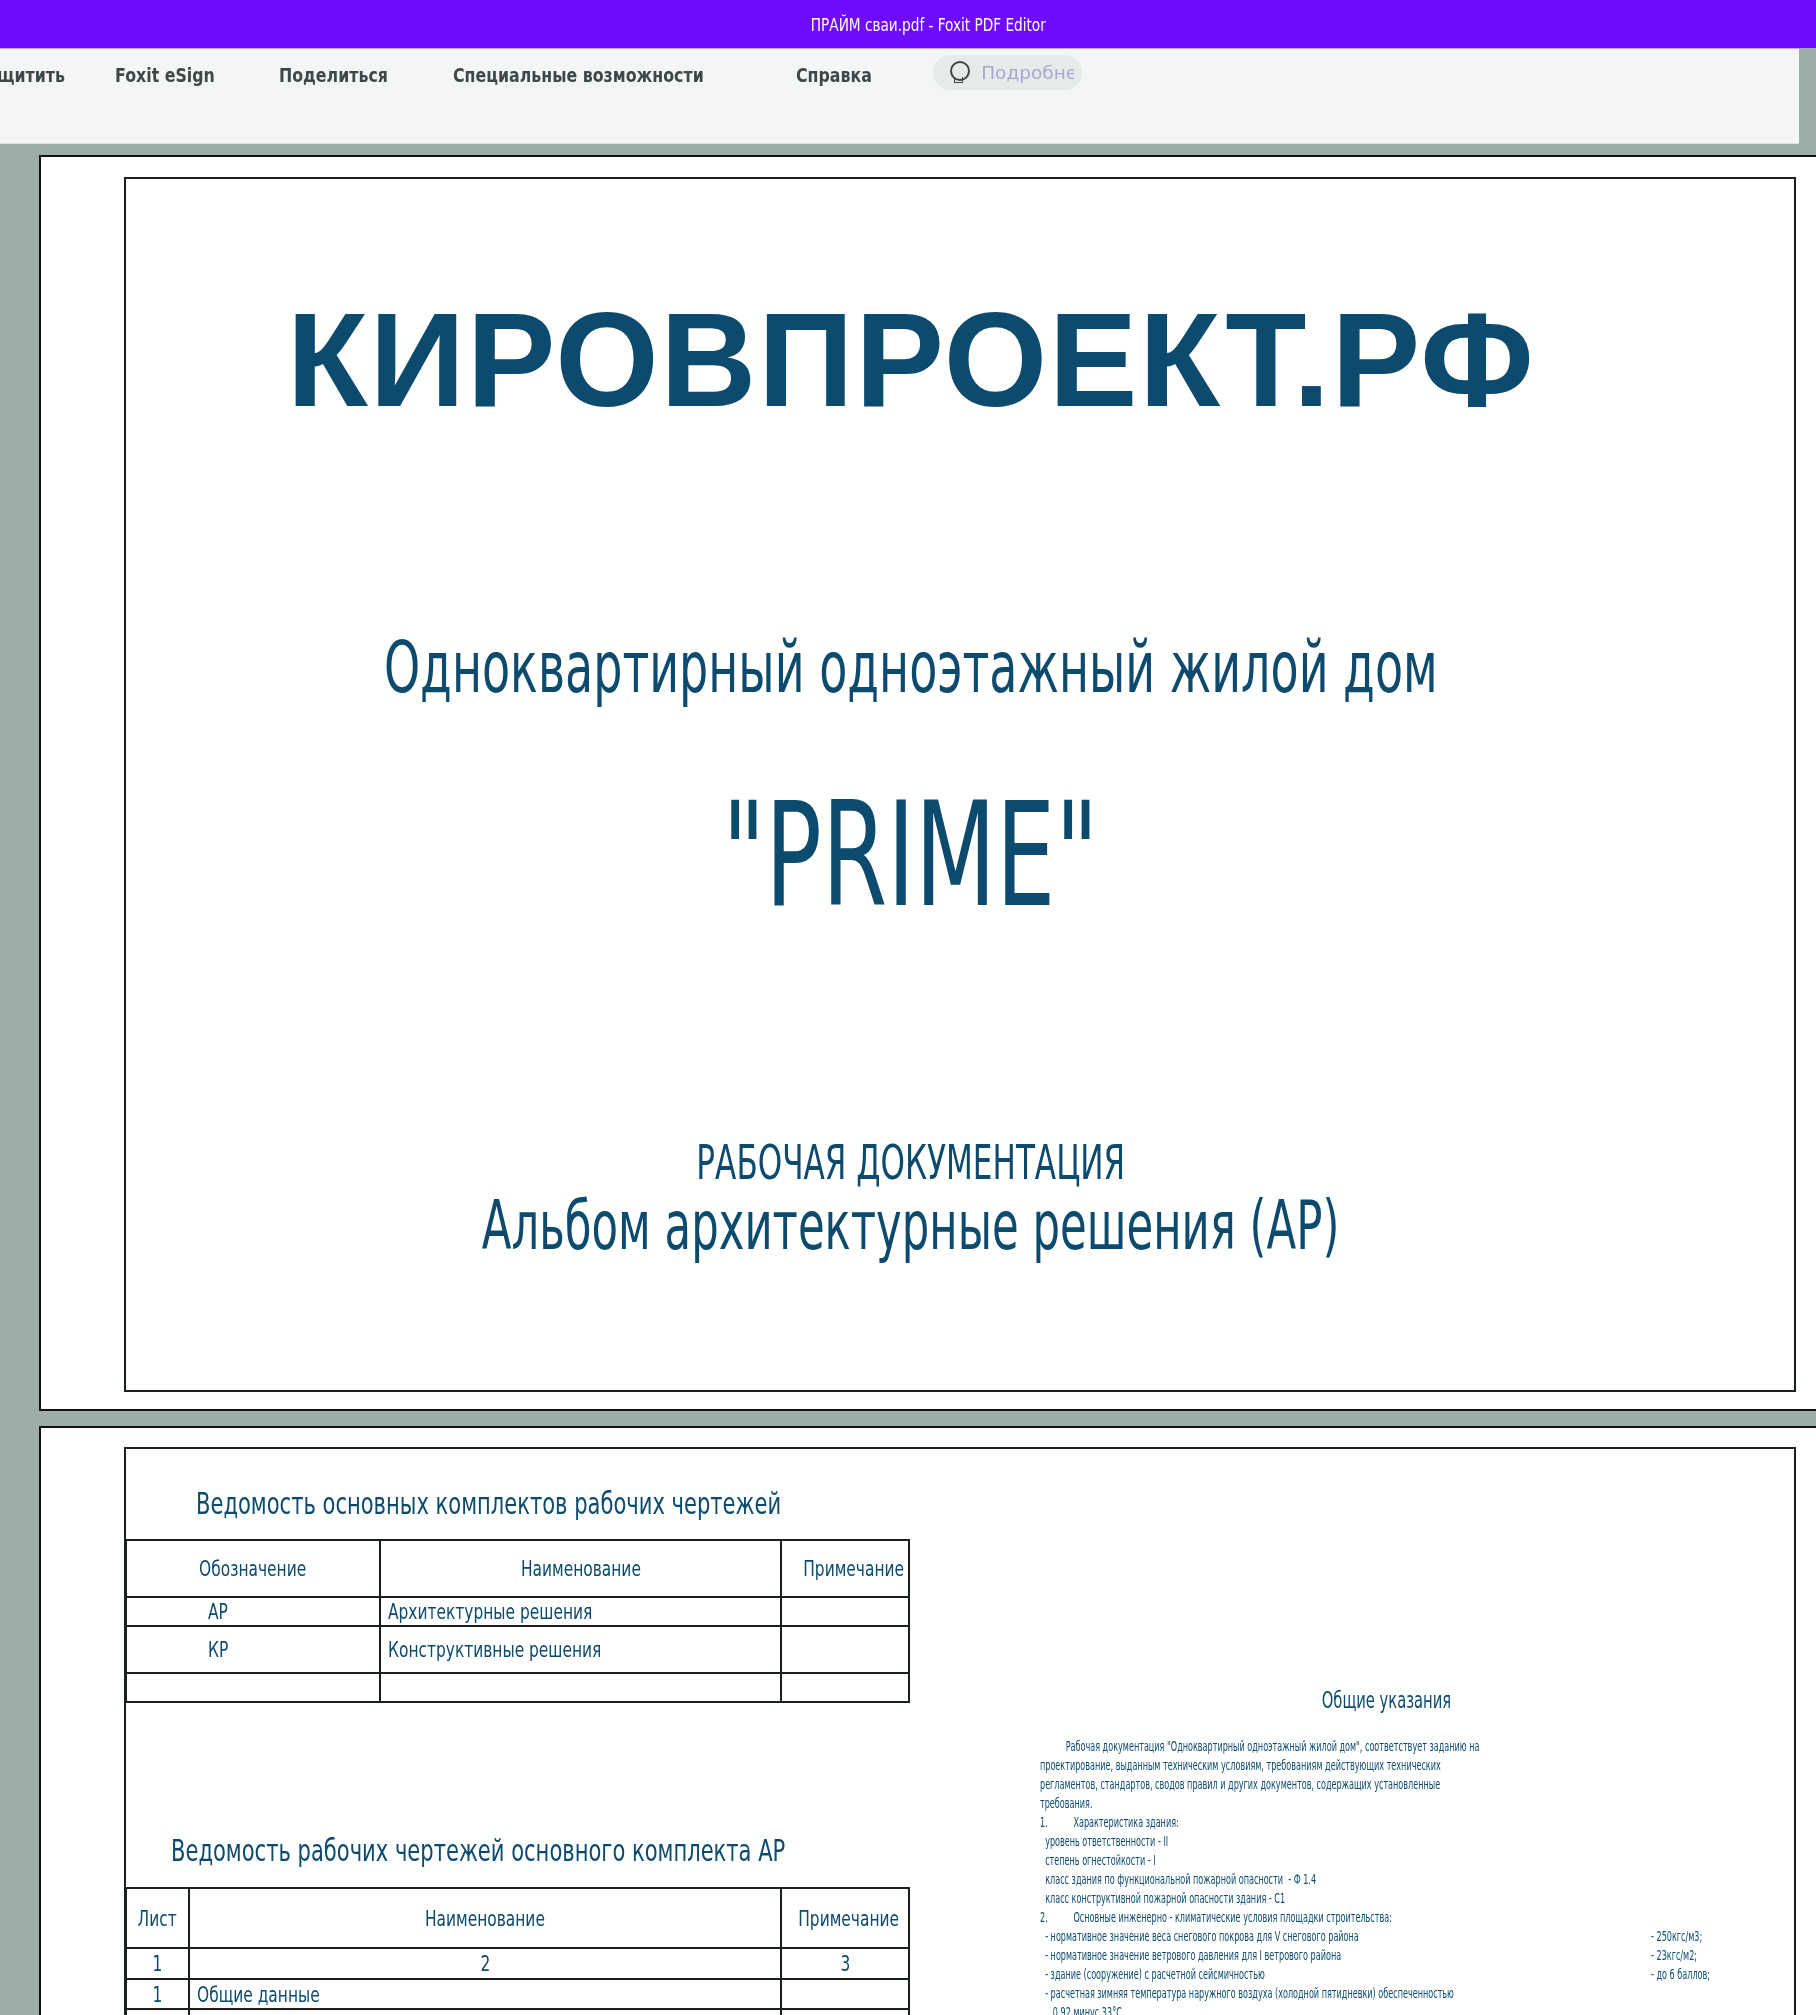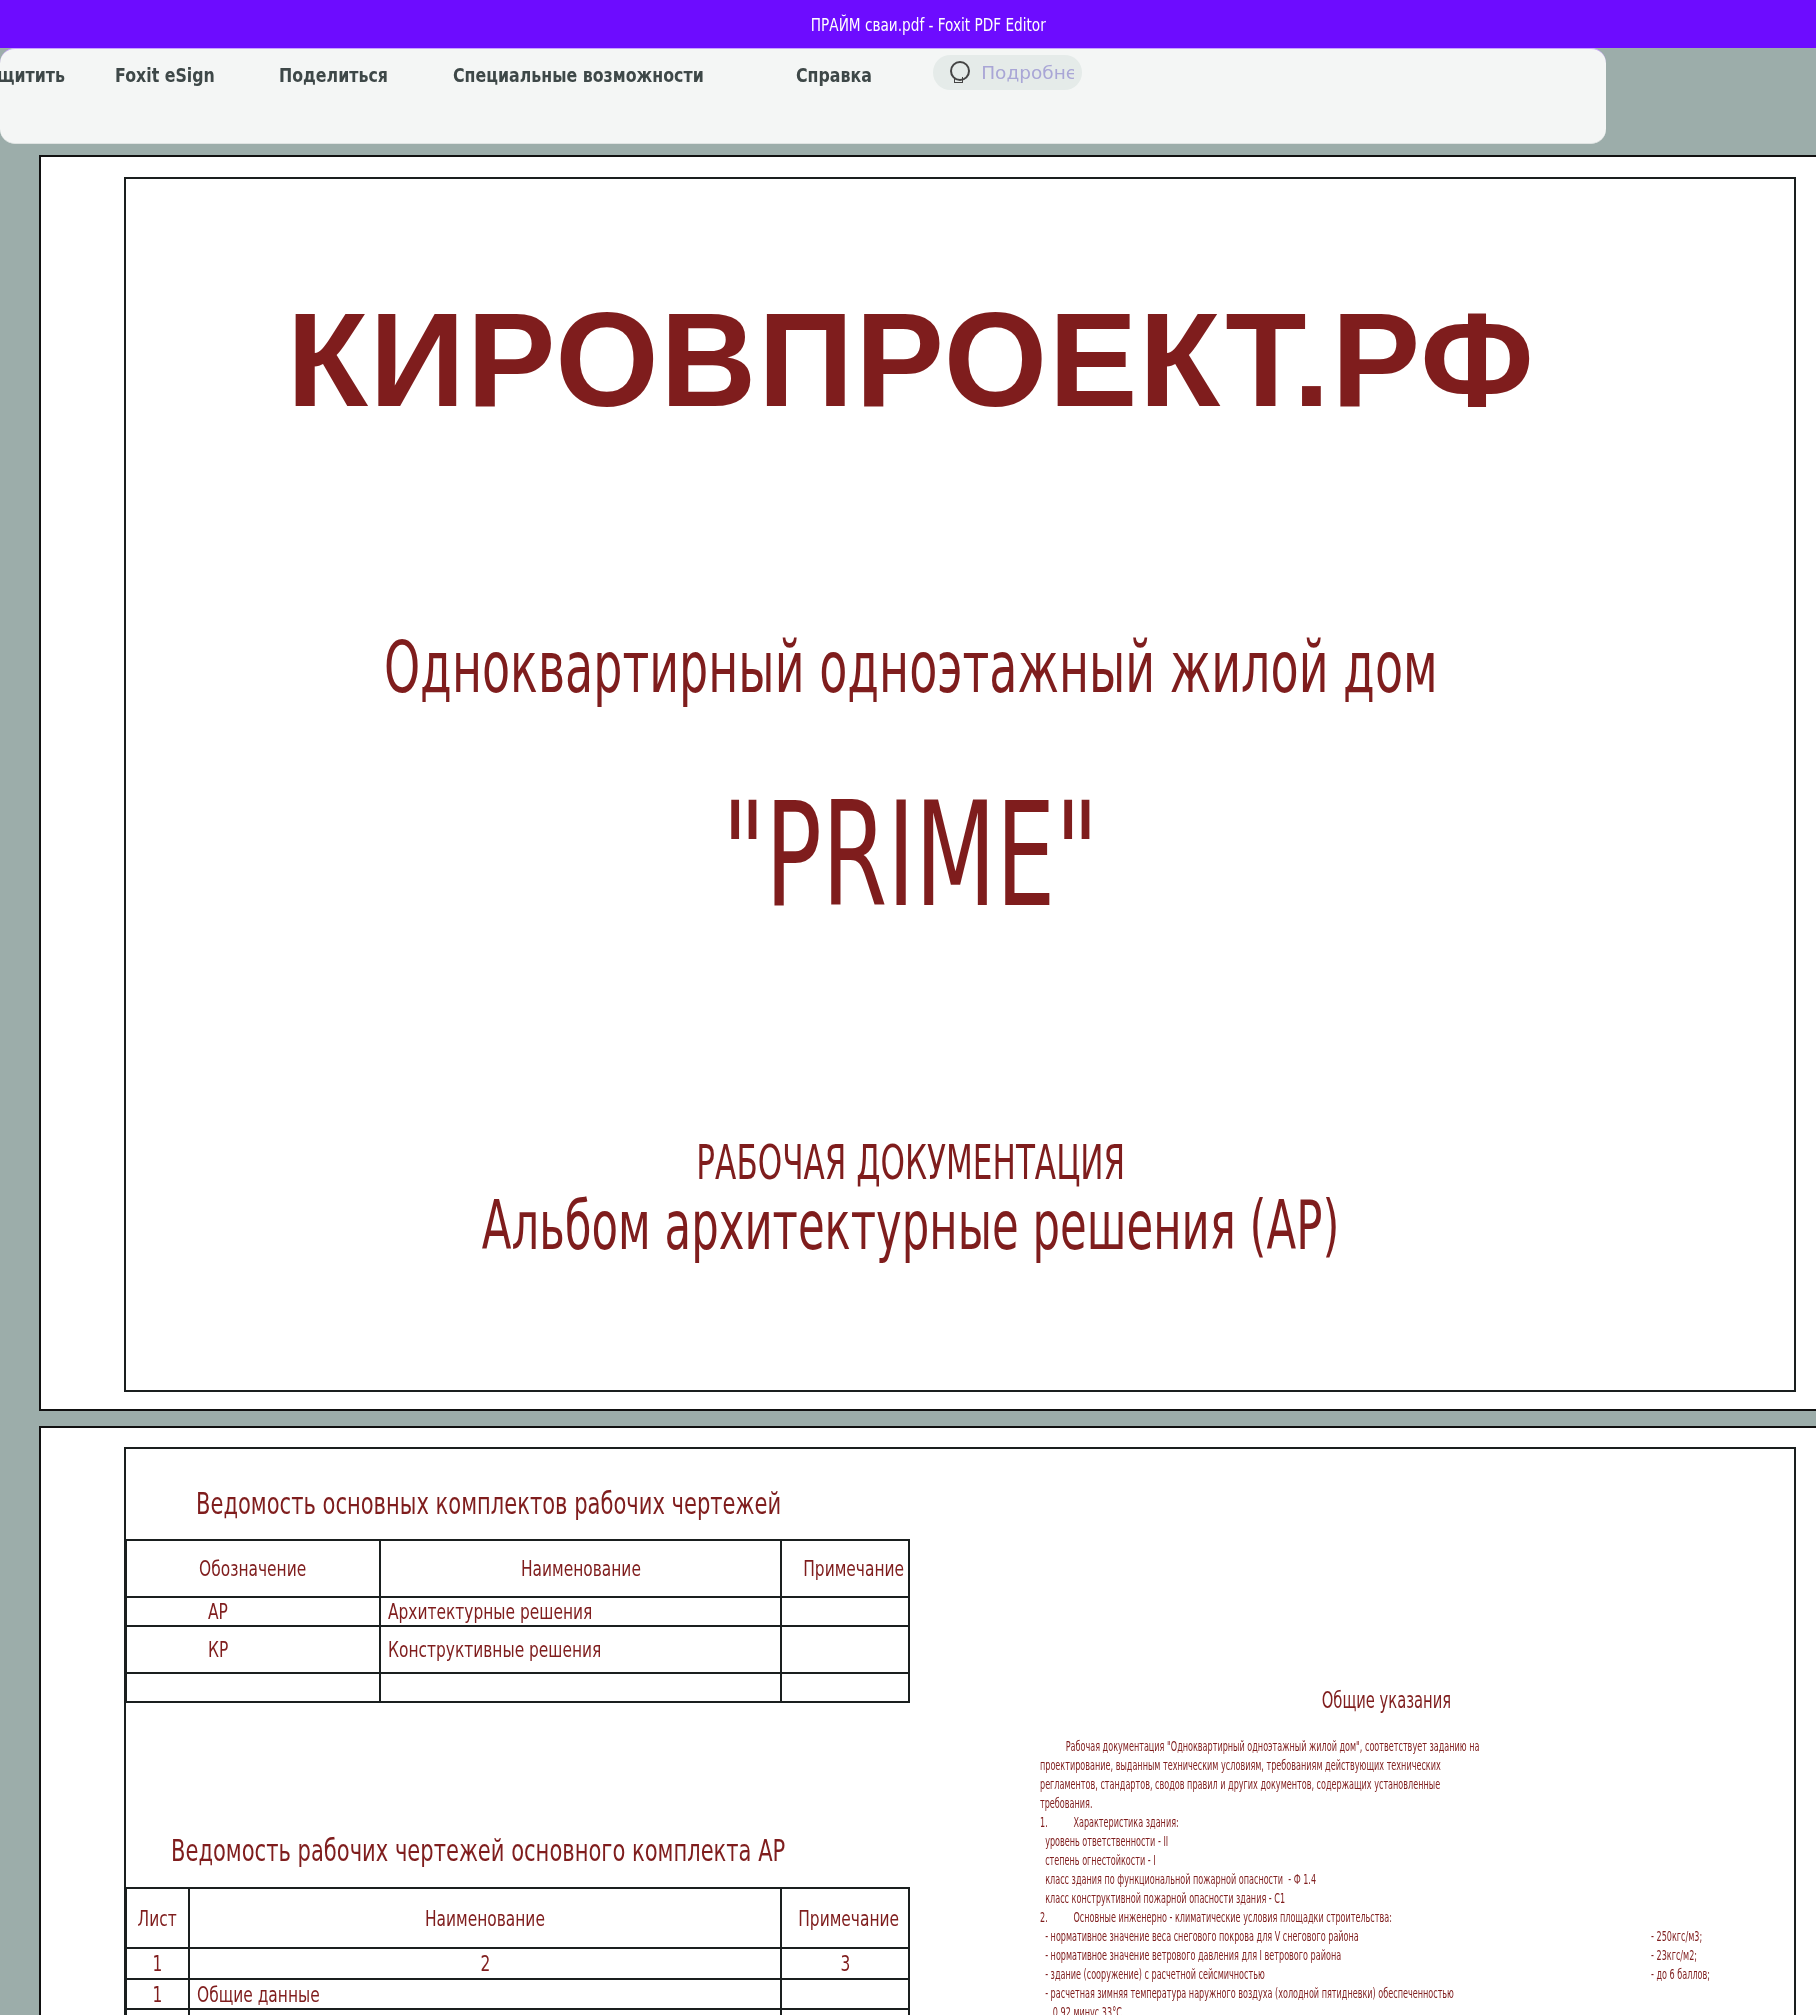--- a/index.html
+++ b/index.html
@@ -4,41 +4,41 @@
 <style>
   * { margin:0; padding:0; box-sizing:border-box; }
   html, body { width:1817px; height:2412px; overflow:hidden; background:#9cadaa; }
   body { position:relative; font-family:"DejaVu Sans", sans-serif; }
 
   #titlebar { position:absolute; left:0; top:0; width:1817px; height:48px; background:#6d0cff;
     color:#fff; font-size:18.5px; display:flex; align-items:center; justify-content:center;
     font-family:"DejaVu Sans Condensed","DejaVu Sans", sans-serif;padding-left:40px; }
   #titlebar span { transform:scaleX(0.82); display:inline-block; }
 
-  #menubar { position:absolute; left:0; top:48px; width:1606px; height:96px; background:#f4f6f5;
-    border-top:1.6px solid #c9a2ff; border-bottom:1.2px solid #dfe3e2;border-radius:15px; }
+  #menubar { position:absolute; left:0; top:48px; width:1799px; height:96px; background:#f4f6f5;
+    border-top:1.6px solid #c9a2ff; border-bottom:1.2px solid #dfe3e2; }
   .menu-item { position:absolute; top:15.3px; font-size:19.3px; font-weight:bold; color:#3e4848;
     white-space:nowrap; transform:scaleX(0.82); transform-origin:left center; cursor:pointer; }
   #search { position:absolute; left:933px; top:6.4px; width:149px; height:35px; border-radius:17.3px;
     background:#e5ebe9; display:flex; align-items:center; padding-left:16px; }
   #search .bulb { width:17.7px; height:24px; position:relative; }
   #search .bulb::before { content:""; position:absolute; left:0.8px; top:0; width:16px; height:16px;
     border:2px solid #444; border-radius:50%; }
   #search .bulb::after { content:""; position:absolute; left:5.2px; top:16px; width:7.3px; height:5.6px;
     border:1.6px solid #444; border-top:none; }
   #search input { border:none; background:transparent; font-size:18.5px; color:#a9a6d6; width:93px;
     margin-left:14.5px; outline:none; font-family:"DejaVu Sans", sans-serif; }
   #search input::placeholder { color:#a9a6d6; }
 
   #docarea { position:absolute; left:0; top:144px; width:1817px; height:2157px; background:#9cadaa; overflow:hidden; }
 
   .page { position:absolute; left:39px; width:1778px; background:#fff; border:2.4px solid #111; border-right:none; }
   .frame { position:absolute; border:2px solid #1a1f1f; }
 
-  .cad { font-family:"DejaVu Sans Condensed","DejaVu Sans", sans-serif; color:#7f1d1d; white-space:nowrap; }
+  .cad { font-family:"DejaVu Sans Condensed","DejaVu Sans", sans-serif; color:#0c4a6e; white-space:nowrap; }
   .center-line { position:absolute; left:0; right:0; text-align:center; }
   .sq { display:inline-block; transform:scaleX(0.72); transform-origin:center; }
 
   .ttl1 { font-family:"Liberation Sans", sans-serif; font-weight:bold; font-size:133px; letter-spacing:1.6px; }
   .ttl2 { font-size:71px; }
   .ttl3 { font-size:145px; }
   .ttl4 { font-size:48px; }
   .ttl5 { font-size:67px; }
 
   table.cadtab { position:absolute; border-collapse:collapse; table-layout:fixed; }

